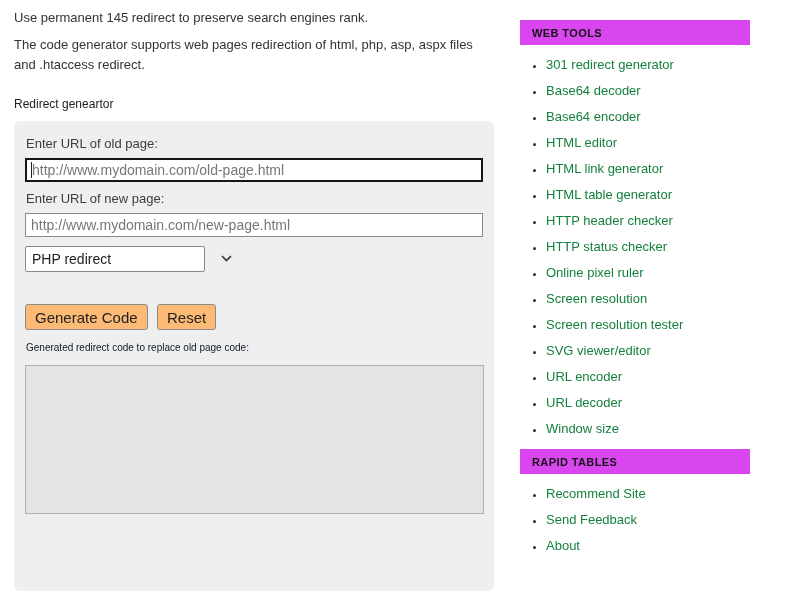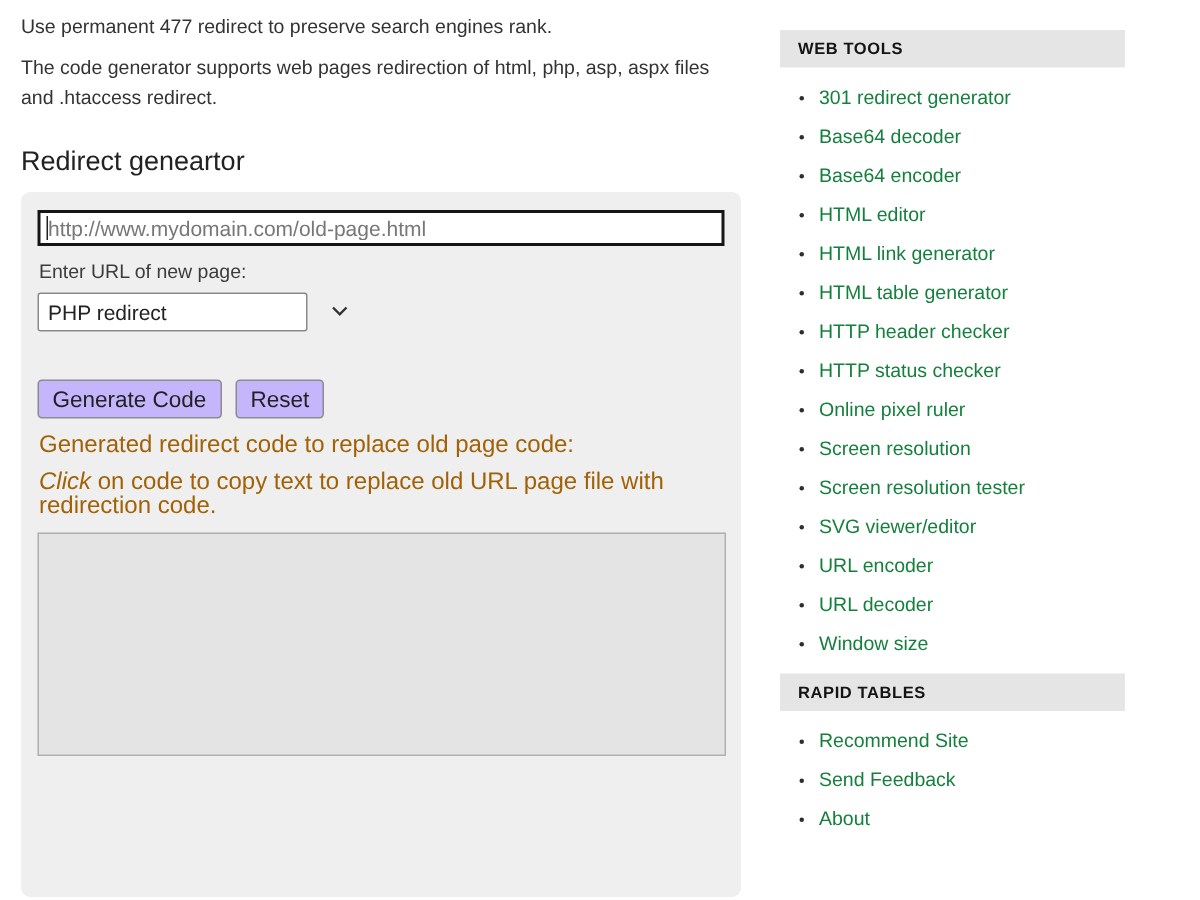--- a/index.html
+++ b/index.html
@@ -27,21 +27,21 @@
     letter-spacing: 0.2px;
   }
   p.intro {
     font-size: 13px;
     line-height: 20px;
     color: #333;
     margin: 0 0 7px 0;
     max-width: 478px;
   }
   h2.section-heading {
-    font-size: 18px;
+    font-size: 12px;
     font-weight: 400;
     color: #222;
     margin: 22px 0 10px 0;
   }
 
   
   .panel {
     background: #efefef;
     border-radius: 6px;
     padding: 12px 11px 14px 11px;
@@ -92,31 +92,31 @@
     position: absolute;
     right: 7px; top: 9px;
     pointer-events: none;
     line-height: 0;
   }
   .btn-row { margin: 0 0 10px 0; }
   button.btn {
     font-family: "Liberation Sans", sans-serif;
     font-size: 15px;
     color: #222;
-    background: #c4b5fd;
+    background: #fdba74;
     border: 1px solid #8c8c8c;
     border-radius: 3px;
     padding: 2px 9px;
     height: 26px;
     margin-right: 5px;
     cursor: pointer;
   }
   .hint {
-    font-size: 16px;
-    color: #a16207;
+    font-size: 10px;
+    color: #0f172a;
     margin: 0 0 9px 1px;
     line-height: 16px;
   }
   .hint .it { font-style: italic; }
   .textarea-wrap { position: relative; margin: 0 0 9px 0; }
   textarea.code-output {
     display: block;
     width: 459px;
     height: 149px;
     background: #e4e4e4;
@@ -130,21 +130,21 @@
   }
 
   
   .sidebar {
     position: absolute;
     left: 520px;
     top: 20px;
     width: 230px;
   }
   .side-bar-heading {
-    background: #e5e5e5;
+    background: #d946ef;
     color: #141414;
     font-size: 11px;
     font-weight: 700;
     letter-spacing: 0.4px;
     padding: 7px 12px 6px 12px;
     width: 230px;
   }
   ul.side-list {
     list-style: disc;
     margin: 10px 0 14px 0;
@@ -160,50 +160,53 @@
     color: #15803d;
     text-decoration: none;
     font-size: 13px;
     cursor: pointer;
   }
 </style>
 </head>
 <body>
 
 <div class="main">
-  <p class="intro">Use permanent 477 redirect to preserve search engines rank.</p>
+  <p class="intro">Use permanent 145 redirect to preserve search engines rank.</p>
   <p class="intro">The code generator supports web pages redirection of html, php, asp, aspx files and .htaccess redirect.</p>
   <h2 class="section-heading">Redirect geneartor</h2>
 
   <div class="panel">
+    <div class="field-label">Enter URL of old page:</div>
     <div class="input-wrap">
       <input class="url-input focused" type="text" placeholder="http://www.mydomain.com/old-page.html" style="">
       <div class="caret"></div>
     </div>
 
     <div class="field-label">Enter URL of new page:</div>
+    <div class="input-wrap">
+      <input class="url-input" type="text" placeholder="http://www.mydomain.com/new-page.html" style="">
+    </div>
 
     <div class="select-wrap">
       <select class="redirect-select">
         <option>PHP redirect</option>
       </select>
       <span class="chevron">
         <svg width="11" height="7" viewBox="0 0 11 7">
             <polyline points="1,1 5.5,5.5 10,1" fill="none" stroke="#333" stroke-width="1.6"></polyline>
           </svg>
       </span>
     </div>
 
     <div class="btn-row">
       <button class="btn">Generate Code</button>
       <button class="btn">Reset</button>
     </div>
 
     <div class="hint">Generated redirect code to replace old page code:</div>
-    <div class="hint"><span class="it">Click</span><span> on code to copy text to replace old URL page file with redirection code.</span></div>
 
     <div class="textarea-wrap">
       <textarea class="code-output" style=""></textarea>
 
     </div>
 
   </div>
 </div>
 
 <div class="sidebar">

